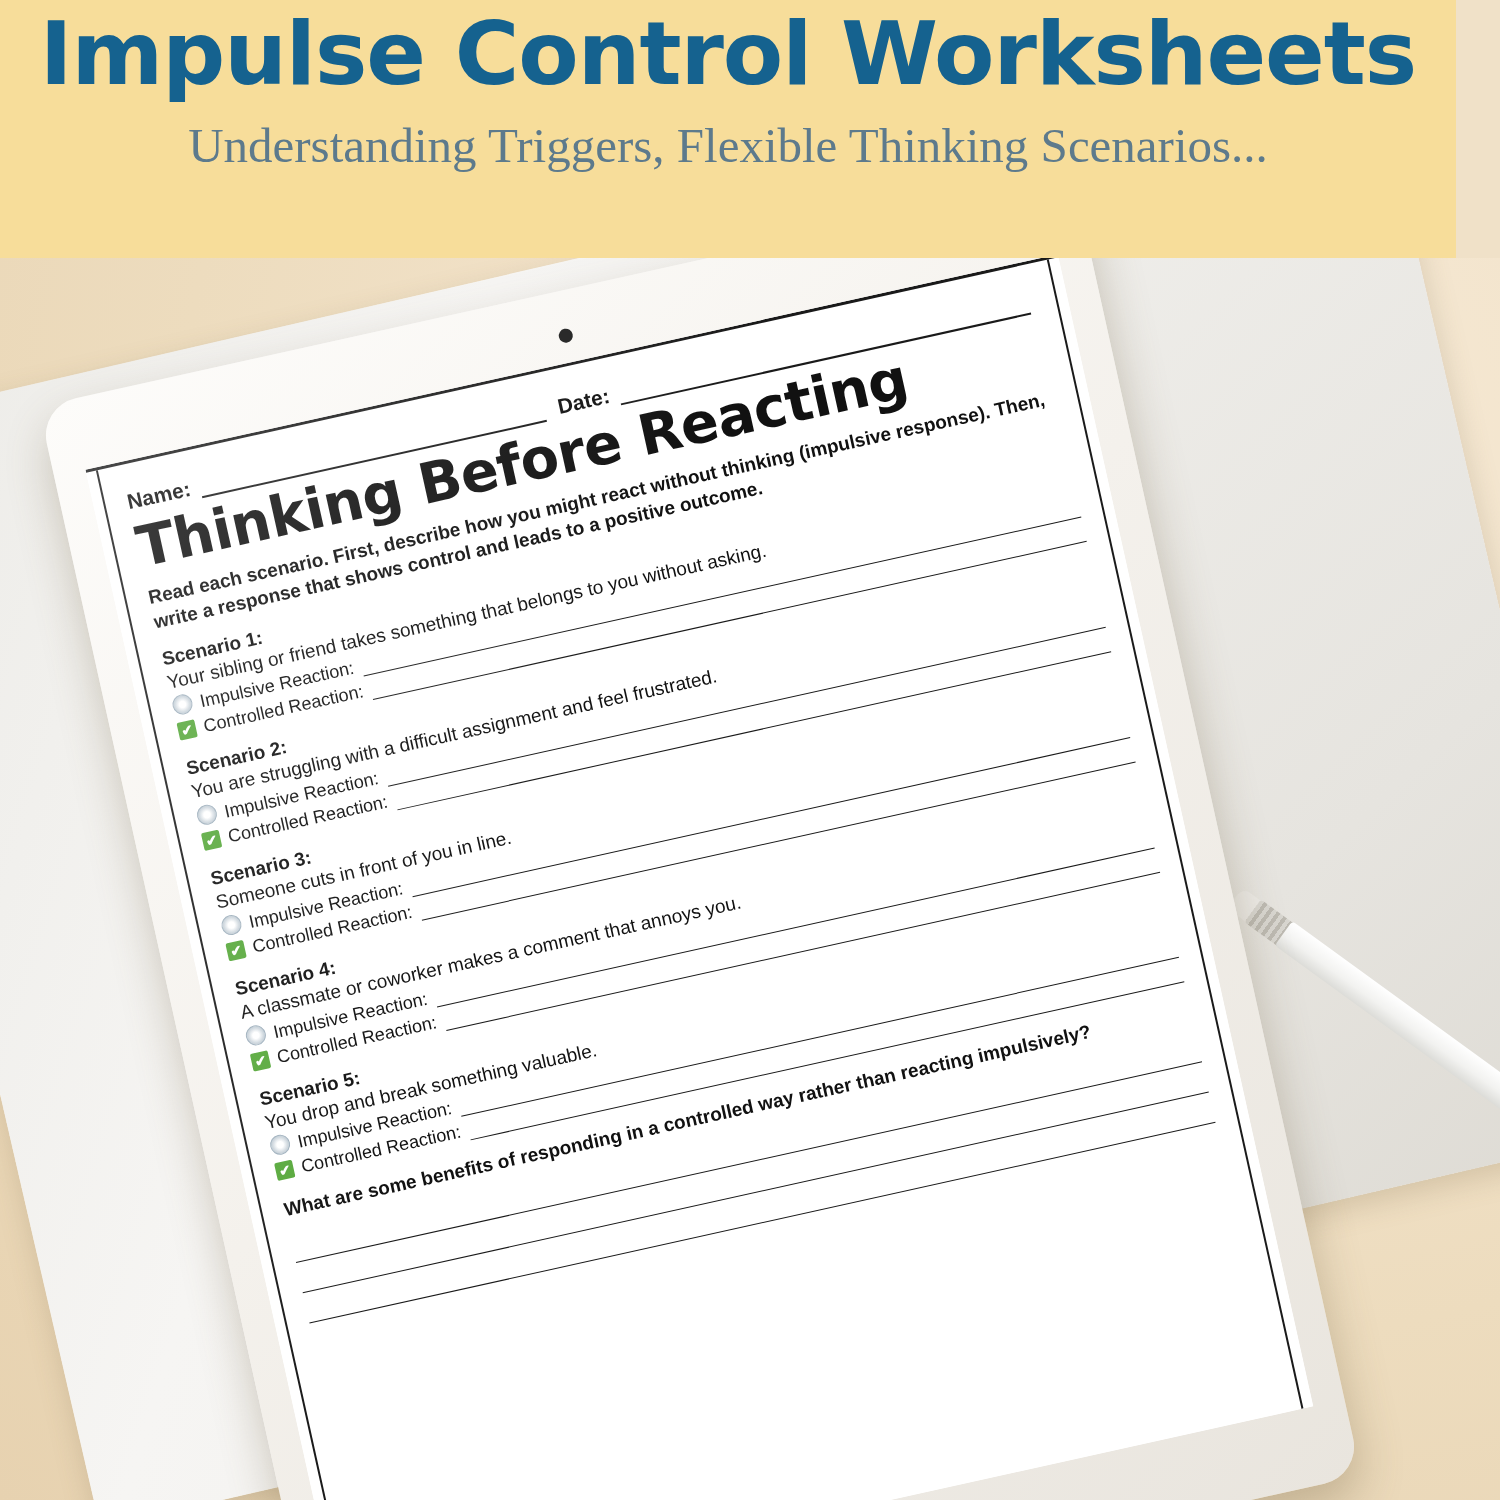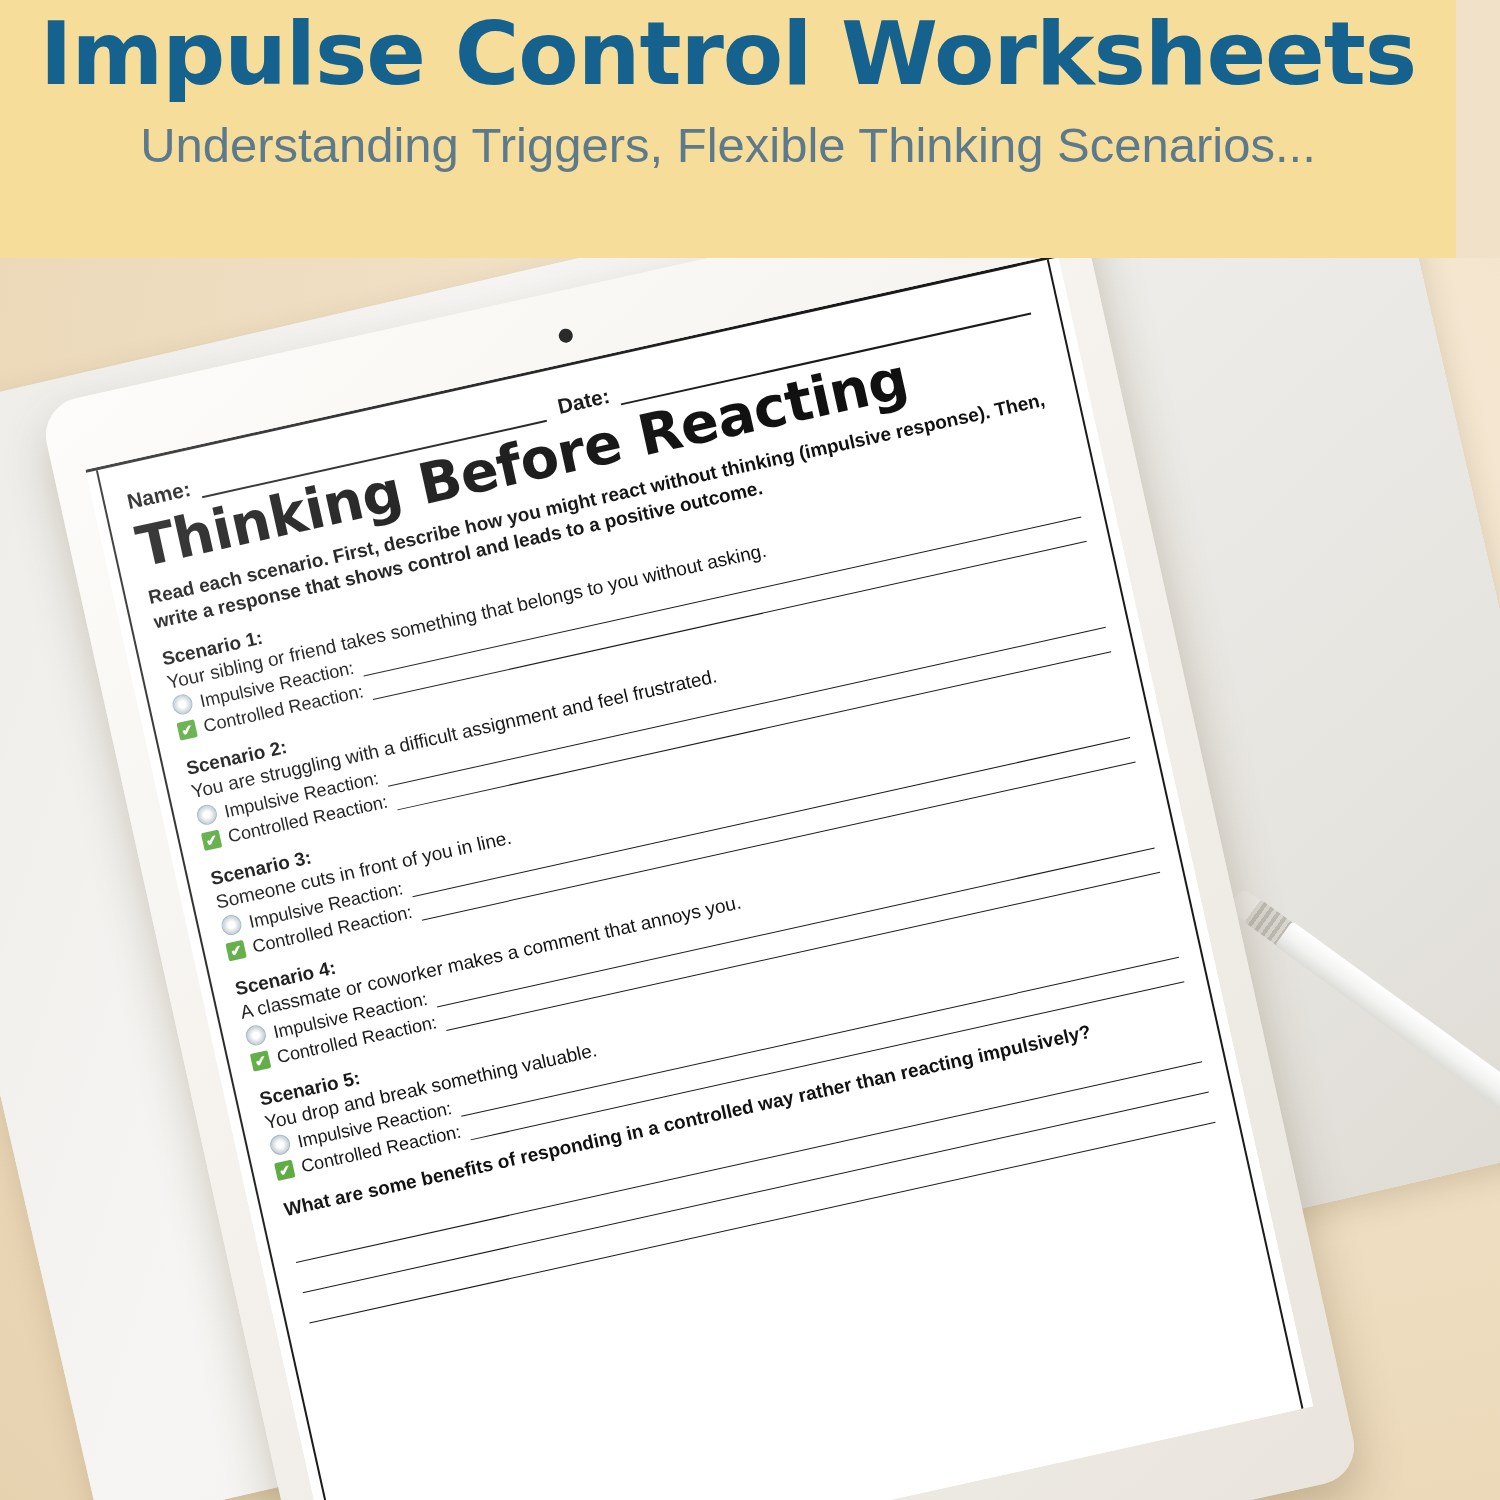--- a/index.html
+++ b/index.html
@@ -35,21 +35,21 @@
     font-weight: bold;
     font-size: 88px;
     line-height: 1.0;
     color: #15628f;
     letter-spacing: -1px;
     white-space: nowrap;
     text-align: center;
   }
   .banner-sub {
     margin-top: 22px;
-    font-family: Liberation Sans, sans-serif;
+    font-family: Liberation Serif, serif;
     font-size: 49px;
     line-height: 1.05;
     color: #5d7a8c;
     white-space: nowrap;
     text-align: center;
   }
 
   
   .photo {
     position: absolute;

